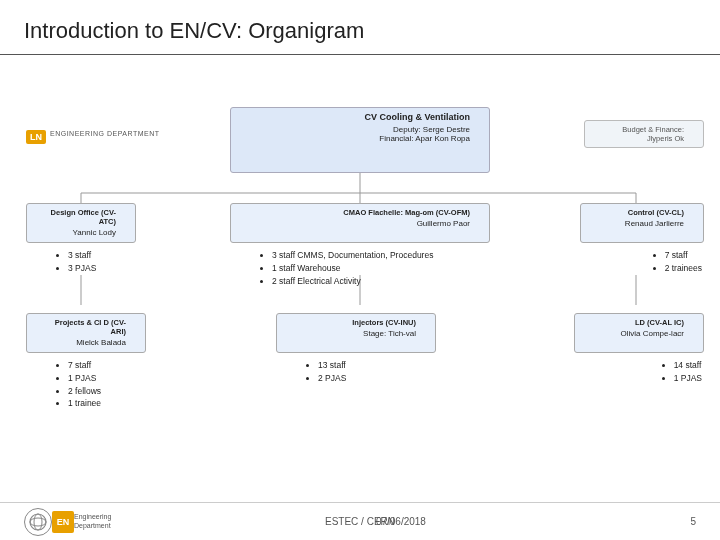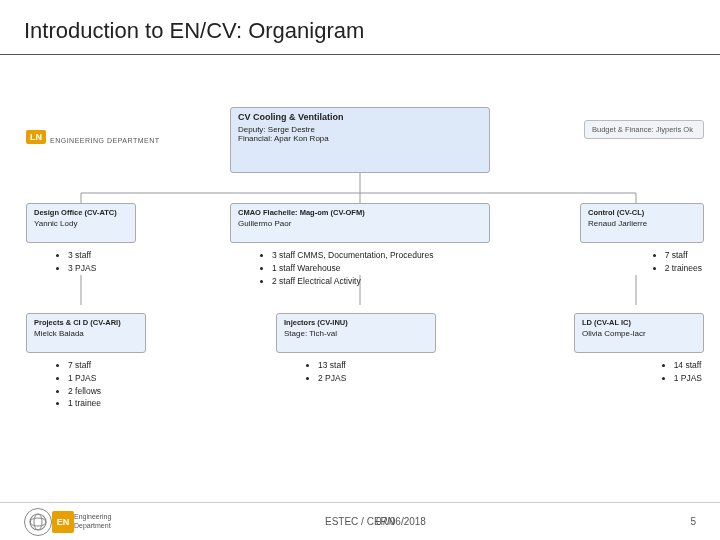--- a/index.html
+++ b/index.html
@@ -37,22 +37,22 @@
     }
 
     
     .box {
       position: absolute;
       border: 1px solid #aaa;
       background: #e8f0fb;
       border-radius: 3px;
       font-size: 8.5px;
       color: #222;
-      padding: 4px 7px;
-      text-align: left;
+      padding: 4px 19px;
+      text-align: right;
     }
     .box.top-box {
       background: #dde8f8;
       border-color: #aab;
     }
     .box.mid-box {
       background: #e8f0fb;
     }
     .box.side-label {
       background: #f0f4f8;
@@ -165,21 +165,21 @@
         <line x1="344" y1="128" x2="344" y2="138" stroke="#999" stroke-width="1"></line>
         <line x1="620" y1="128" x2="620" y2="138" stroke="#999" stroke-width="1"></line>
 
         <line x1="65" y1="210" x2="65" y2="240" stroke="#999" stroke-width="1"></line>
 
         <line x1="344" y1="210" x2="344" y2="240" stroke="#999" stroke-width="1"></line>
 
         <line x1="620" y1="210" x2="620" y2="240" stroke="#999" stroke-width="1"></line>
       </svg>
 
-      <div style="position:absolute;top:65px;left:10px;display:flex;align-items:flex-end;gap:4px;">
+      <div style="position:absolute;top:65px;left:10px;display:flex;align-items:flex-start;gap:4px;">
         <div style="background:#e8a000;color:#fff;font-weight:bold;font-size:9px;padding:2px 4px;border-radius:2px;">LN</div>
         <span style="font-size:7px;color:#555;text-transform:uppercase;letter-spacing:0.5px;">ENGINEERING DEPARTMENT</span>
       </div>
 
       <div class="box top-box" style="left:214px;top:42px;width:260px;min-height:66px;">
         <div style="font-weight:bold;font-size:9px;margin-bottom:3px;">CV  Cooling &amp; Ventilation</div>
         <div style="font-size:8px;">Deputy: Serge Destre</div>
         <div style="font-size:8px;">Financial: Apar Kon Ropa</div>
       </div>
 

